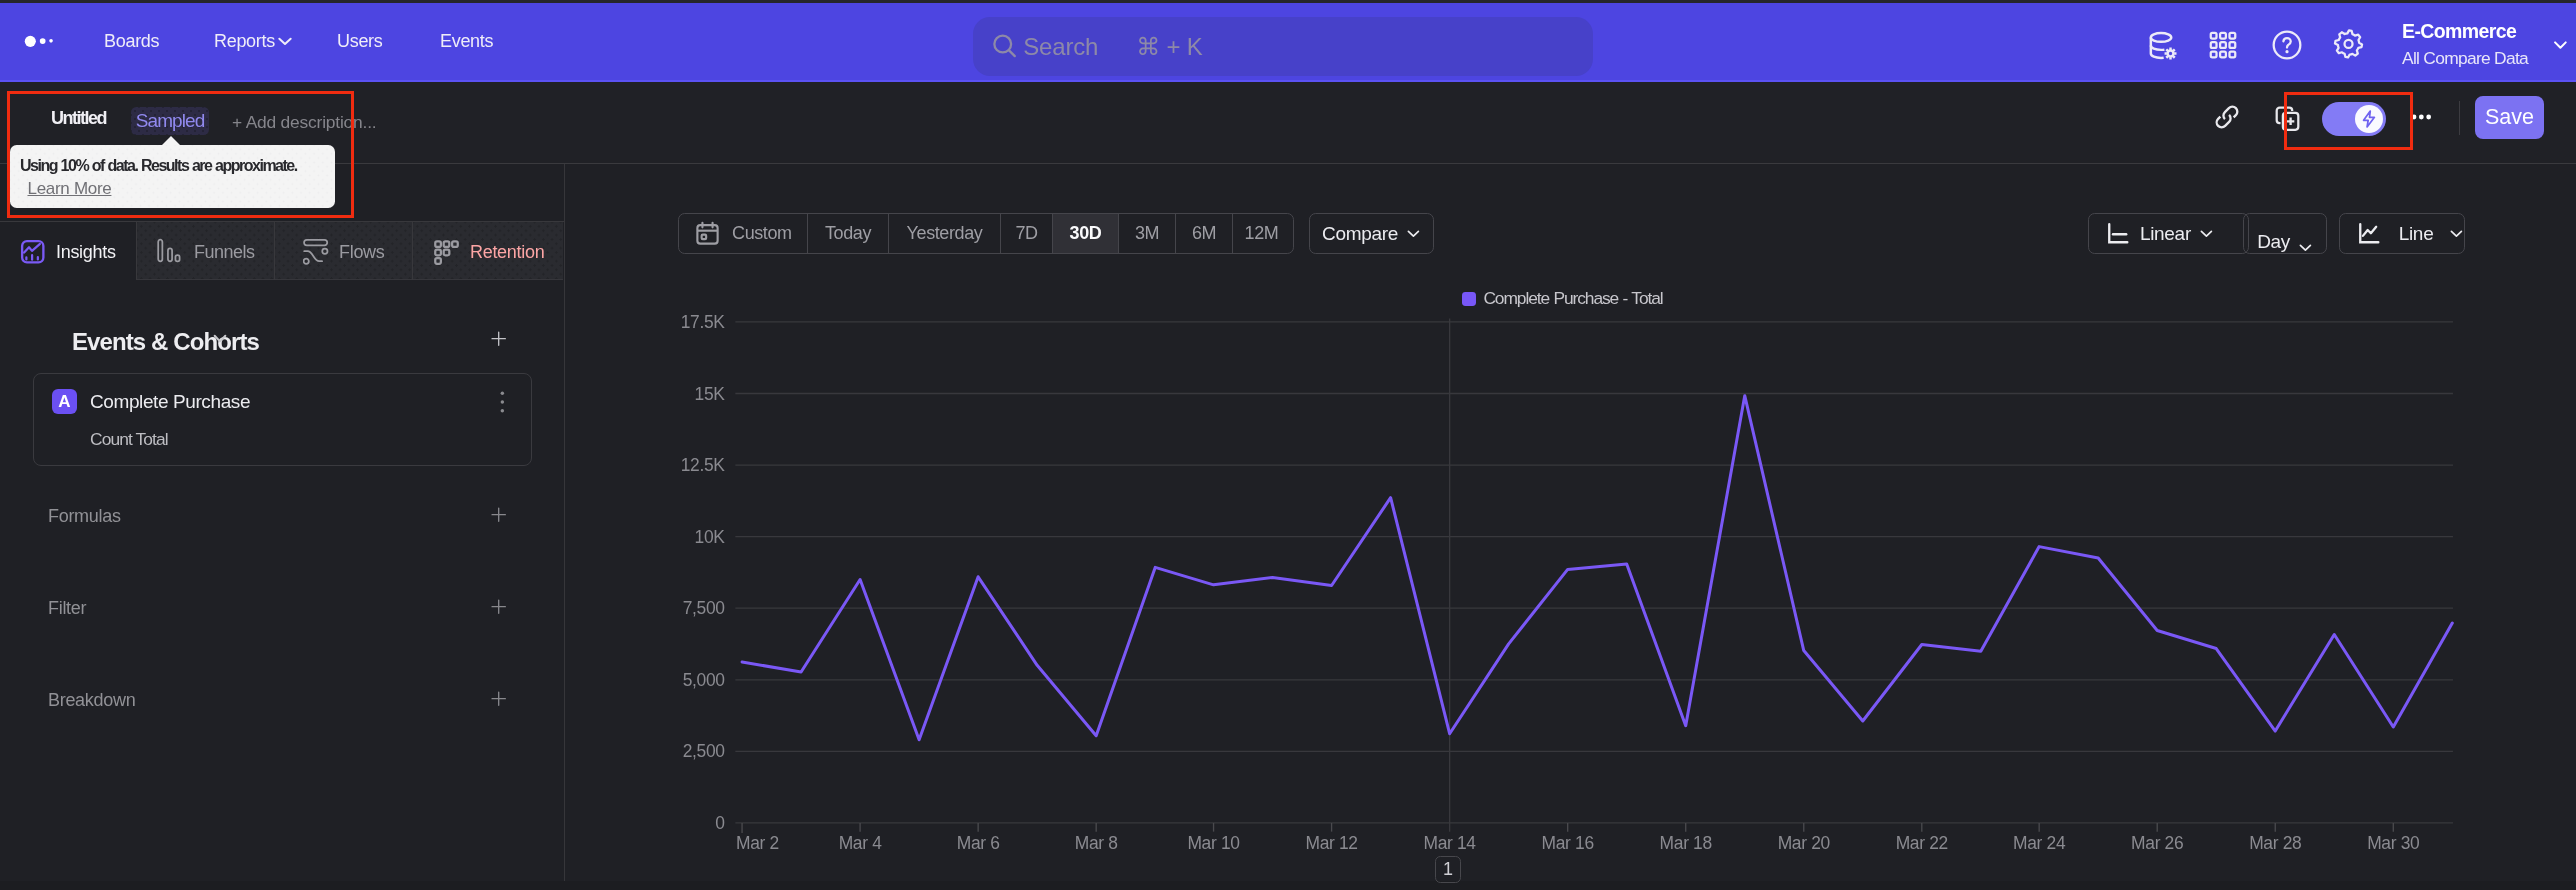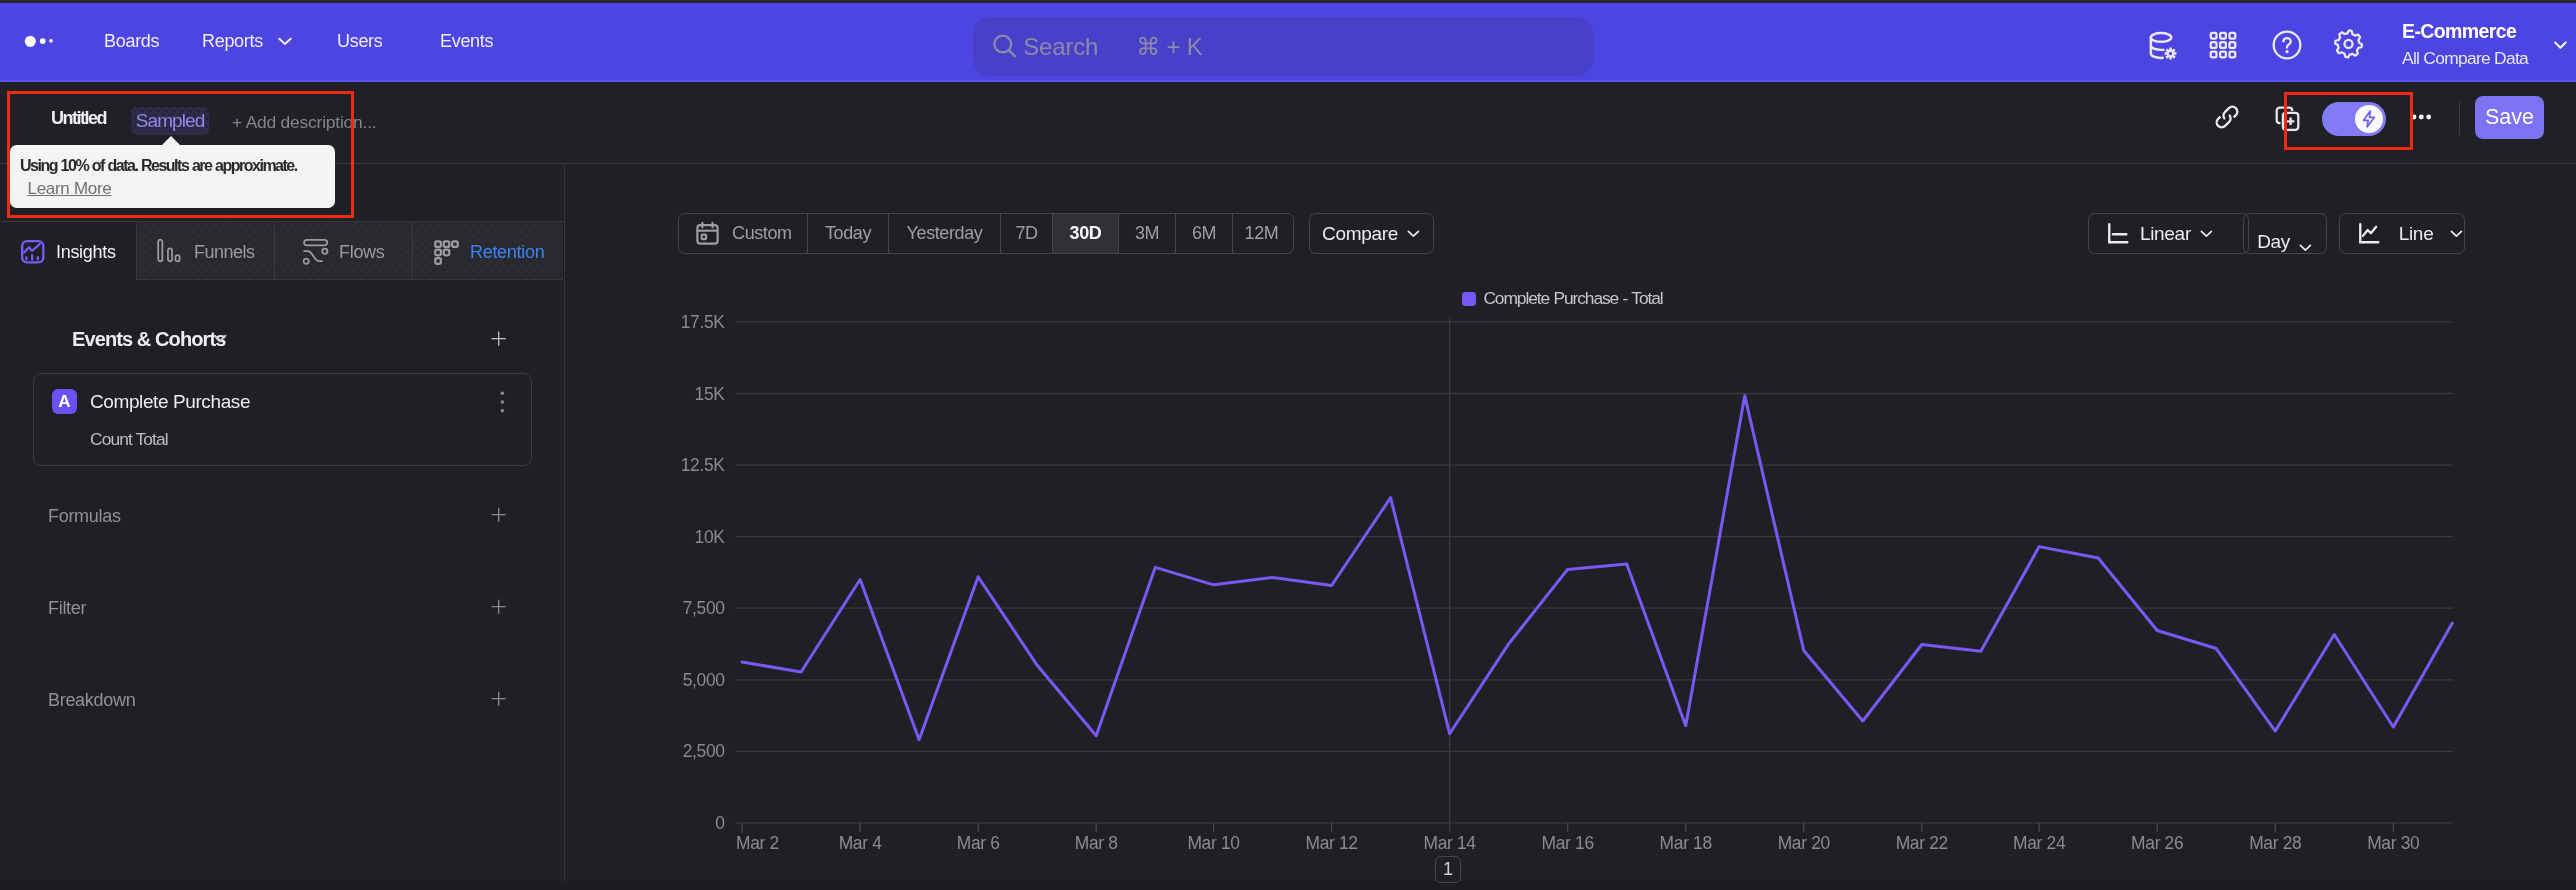--- a/index.html
+++ b/index.html
@@ -46,21 +46,21 @@
   #tt2{left:19.5px;top:179px;font-size:17px;color:#707075;text-decoration:underline;letter-spacing:-0.3px;padding-left:8px;}
   
   #tabline{left:0;top:221px;width:564px;height:1.3px;background:#38383c;}
   .tab{position:absolute;top:222px;height:58px;box-sizing:border-box;border-bottom:1.3px solid #36363b;background-color:#2a2b30;
        background-image:radial-gradient(#232428 1px, transparent 1.1px),
                         radial-gradient(#232428 1px, transparent 1.1px);
        background-size:8.7px 8.7px;background-position:0 0,4.4px 4.4px;}
   .tabdiv{position:absolute;top:222px;width:1.3px;height:58px;background:#38383c;}
   
   #sidebarborder{left:564px;top:164px;width:1.3px;height:718px;background:#36363a;}
-  .sideheader{position:absolute;left:48px;font-size:20px;font-weight:700;color:#ededf0;letter-spacing:-0.9px;margin-left:24px;}
+  .sideheader{position:absolute;left:48px;font-size:24px;font-weight:700;color:#ededf0;letter-spacing:-0.9px;margin-left:24px;}
   .sidegray{position:absolute;left:48px;font-size:18px;font-weight:500;color:#919196;letter-spacing:-0.3px;}
   .plus{position:absolute;left:490px;width:17.4px;height:17.4px;}
   #card{left:33px;top:373px;width:497px;height:91px;border:1.3px solid #3a3a3f;border-radius:8px;}
   #abadge{left:52px;top:389px;width:25px;height:25px;border-radius:6px;background:#6b50f3;
           display:flex;align-items:center;justify-content:center;color:#fff;
           font-size:17px;font-weight:700;}
   #cpname{left:90px;top:391px;font-size:19px;font-weight:500;color:#ececf0;letter-spacing:-0.4px;}
   #counttotal{left:90px;top:429px;font-size:17.4px;color:#bdbdc2;letter-spacing:-0.9px;}
   
   .ctl{position:absolute;top:213px;height:41px;border:1.3px solid #45454b;border-radius:6.7px;
@@ -84,21 +84,21 @@
 <div class="abs" id="topstrip"></div>
 <div class="abs" id="nav"></div>
 <div class="abs" id="navglow"></div>
 
 <svg class="abs" style="left:24px;top:32px" width="34" height="17.4" viewBox="0 0 50 26">
   <circle cx="9" cy="14" r="8.3" fill="#fff"></circle>
   <circle cx="27.5" cy="13.6" r="4.3" fill="#fff"></circle>
   <circle cx="40" cy="13.2" r="2.7" fill="#fff"></circle>
 </svg>
 <div class="navitem" style="left:104px">Boards</div>
-<div class="navitem" style="left:202px">Reports</div>
+<div class="navitem" style="left:214px">Reports</div>
 <svg class="abs" style="left:277px;top:36px" width="16" height="11.4" viewBox="0 0 24 17">
   <path d="M3.5 4 L12 12 L20.5 4" fill="none" stroke="#efedf8" stroke-width="3" stroke-linecap="round" stroke-linejoin="round"></path>
 </svg>
 <div class="navitem" style="left:337px">Users</div>
 <div class="navitem" style="left:440px">Events</div>
 
 <div class="abs" id="search">
   <svg style="margin-left:17.4px" width="29.5" height="29.5" viewBox="0 0 44 44">
     <circle cx="19" cy="18" r="12.5" fill="none" stroke="#8d89a8" stroke-width="3.4"></circle>
     <path d="M28 27 L37 36" stroke="#8d89a8" stroke-width="3.4" stroke-linecap="round"></path>
@@ -221,21 +221,21 @@
 <svg class="abs" style="left:433px;top:239px" width="27" height="27" viewBox="0 0 24 24">
   <g fill="none" stroke="#9b9ba1" stroke-width="2">
     <rect x="2" y="2" width="5" height="5" rx="1.5"></rect>
       <rect x="9.5" y="2" width="5" height="5" rx="1.5"></rect>
     <rect x="17" y="2" width="5" height="5" rx="1.5"></rect>
     <rect x="2" y="9.5" width="5" height="5" rx="1.5"></rect>
       <rect x="9.5" y="9.5" width="5" height="5" rx="1.5"></rect>
     <rect x="2" y="17" width="5" height="5" rx="1.5"></rect>
   </g>
 </svg>
-<div class="abs" style="left:470px;top:242px;font-size:18px;color:#3b82f6;letter-spacing:-0.3px;">Retention</div>
+<div class="abs" style="left:470px;top:242px;font-size:18px;color:#fca5a5;letter-spacing:-0.3px;">Retention</div>
 
 <div class="abs" id="sidebarborder"></div>
 <div class="sideheader" style="top:328px;">Events &amp; Cohorts</div>
 <svg class="abs" style="left:212px;top:333px" width="16" height="11.4" viewBox="0 0 24 17">
   <path d="M4 4 L12 12.5 L20 4" fill="none" stroke="#c9c9cd" stroke-width="3" stroke-linecap="round" stroke-linejoin="round"></path>
 </svg>
 <svg class="abs plus" style="top:330px" viewBox="0 0 34 34">
   <path d="M17 4 V30 M4 17 H30" stroke="#c3c3c8" stroke-width="2.6" stroke-linecap="round"></path>
 </svg>
 <div class="abs" id="card"></div>

